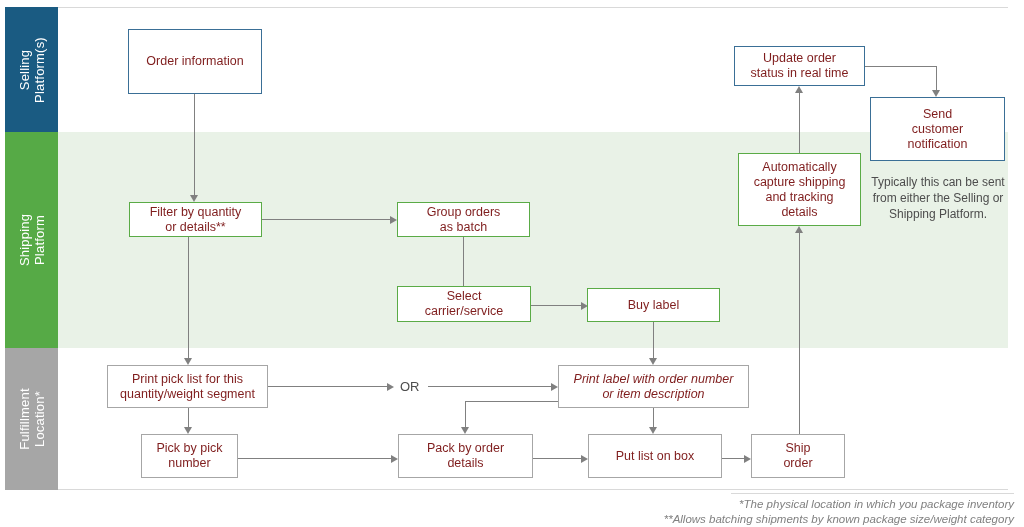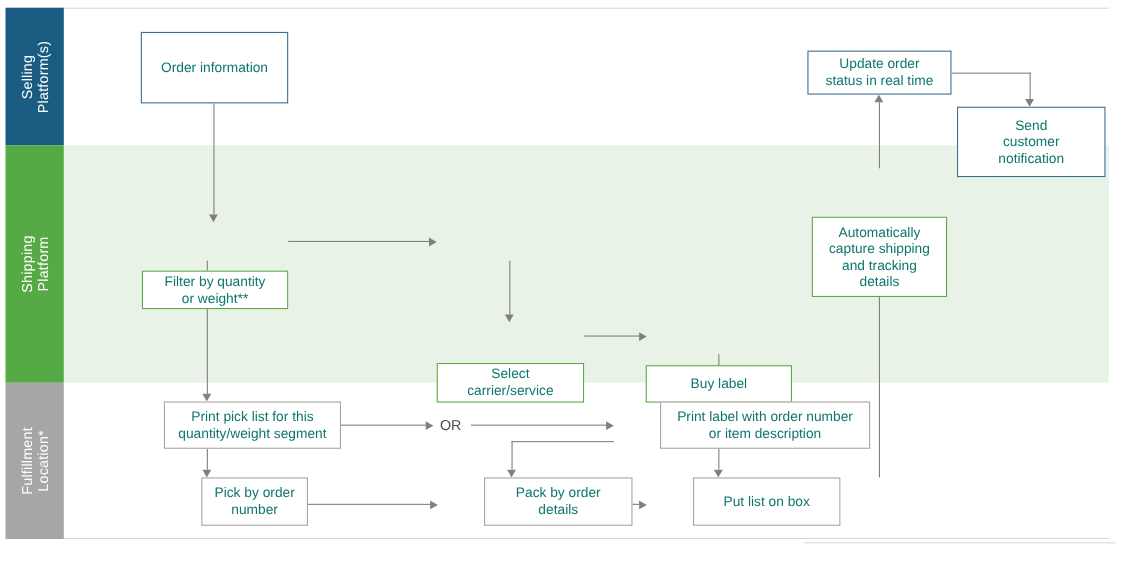--- a/index.html
+++ b/index.html
@@ -41,29 +41,29 @@
   }
   
   .node {
     position: absolute;
     box-sizing: border-box;
     background: #ffffff;
     display: flex;
     align-items: center;
     justify-content: center;
     text-align: center;
-    color: #0f766e;
+    color: #7f1d1d;
     font-size: 12.5px;
     line-height: 15px;
     padding: 2px 4px;
     white-space: pre-line;
   }
   .node.blue   { border: 1.6px solid #3a6f96; }
-  .node.green  { border: 1.6px solid #5aab46; margin-top: 44px; }
-  .node.gray   { border: 1.4px solid #a6a6a6; margin-left: 42px; }
+  .node.green  { border: 1.6px solid #5aab46; }
+  .node.gray   { border: 1.4px solid #a6a6a6; }
 
   
   .ln {
     position: absolute;
     background: #808080;
   }
   .ln.h { height: 1.4px; }
   .ln.v { width: 1.4px; }
   .arrow {
     position: absolute;
@@ -198,23 +198,27 @@
 notification</span>
   </div>
 
   <div class="node blue" style="left:734px; top:46px; width:131px; height:40px;">
     <span>Update order
 status in real time</span>
   </div>
 
   <div class="node green" style="left:129px; top:202px; width:133px; height:35px;">
     <span>Filter by quantity
-or weight**</span>
-  </div>
-
+or details**</span>
+  </div>
+
+  <div class="node green" style="left:397px; top:202px; width:133px; height:35px;">
+    <span>Group orders
+as batch</span>
+  </div>
 
   <div class="node green" style="left:587px; top:288px; width:133px; height:34px;">
     <span>Buy label</span>
   </div>
 
   <div class="node green" style="left:397px; top:286px; width:134px; height:36px;">
     <span>Select
 carrier/service</span>
   </div>
 
@@ -224,38 +228,47 @@
 and tracking
 details</span>
   </div>
 
   <div class="node gray" style="left:107px; top:365px; width:161px; height:43px;">
     <span>Print pick list for this
 quantity/weight segment</span>
   </div>
 
   <div class="node gray" style="left:141px; top:434px; width:97px; height:44px;">
-    <span>Pick by order
+    <span>Pick by pick
 number</span>
   </div>
 
-  <div class="node gray" style="left:558px; top:365px; width:191px; height:43px;">
+  <div class="node gray" style="left:558px; top:365px; width:191px; height:43px;font-style:italic;">
     <span>Print label with order number
 or item description</span>
   </div>
 
   <div class="node gray" style="left:398px; top:434px; width:135px; height:44px;">
     <span>Pack by order
 details</span>
   </div>
 
   <div class="node gray" style="left:588px; top:434px; width:134px; height:44px;">
     <span>Put list on box</span>
   </div>
 
+  <div class="node gray" style="left:751px; top:434px; width:94px; height:44px;">
+    <span>Ship
+order</span>
+  </div>
 
   <div class="or-label" style="left:400px; top:379px;">OR</div>
 
+  <div class="note" style="left:862px; top:174px; width:152px;">Typically this can be sent
+from either the Selling or
+Shipping Platform.</div>
 
   <div class="rule" style="left:731px; top:493px; width:283px;"></div>
 
+  <div class="footnote" style="left:600px; top:497px; width:414px;">*The physical location in which you package inventory
+**Allows batching shipments by known package size/weight category</div>
 
 </div>
 
 </body></html>

